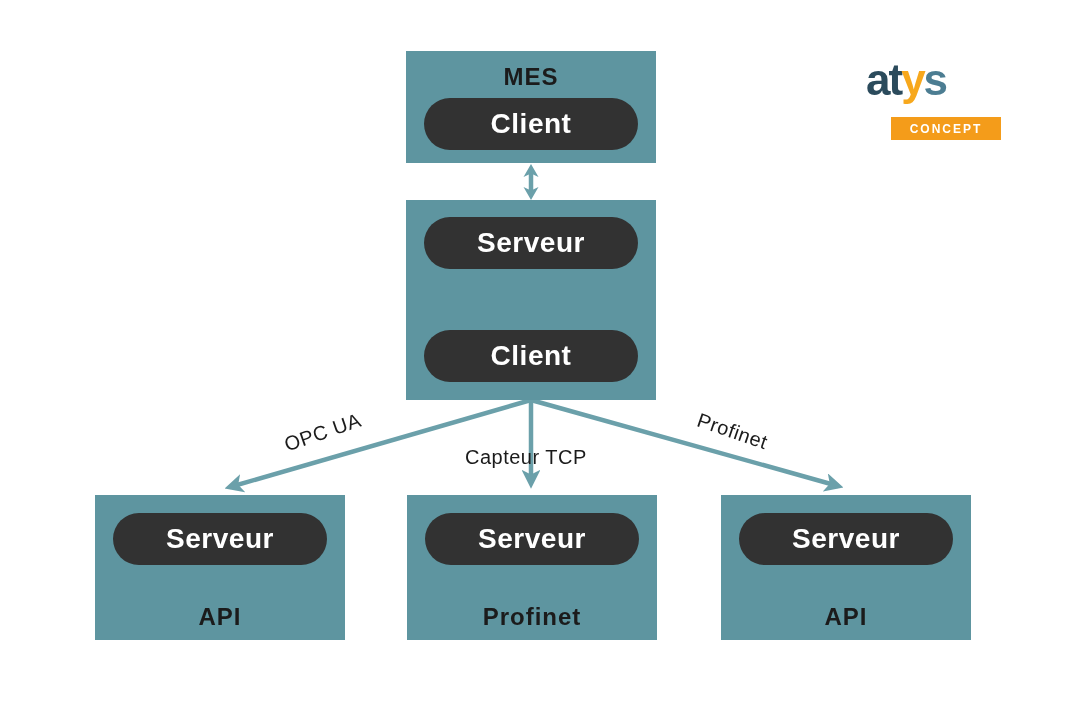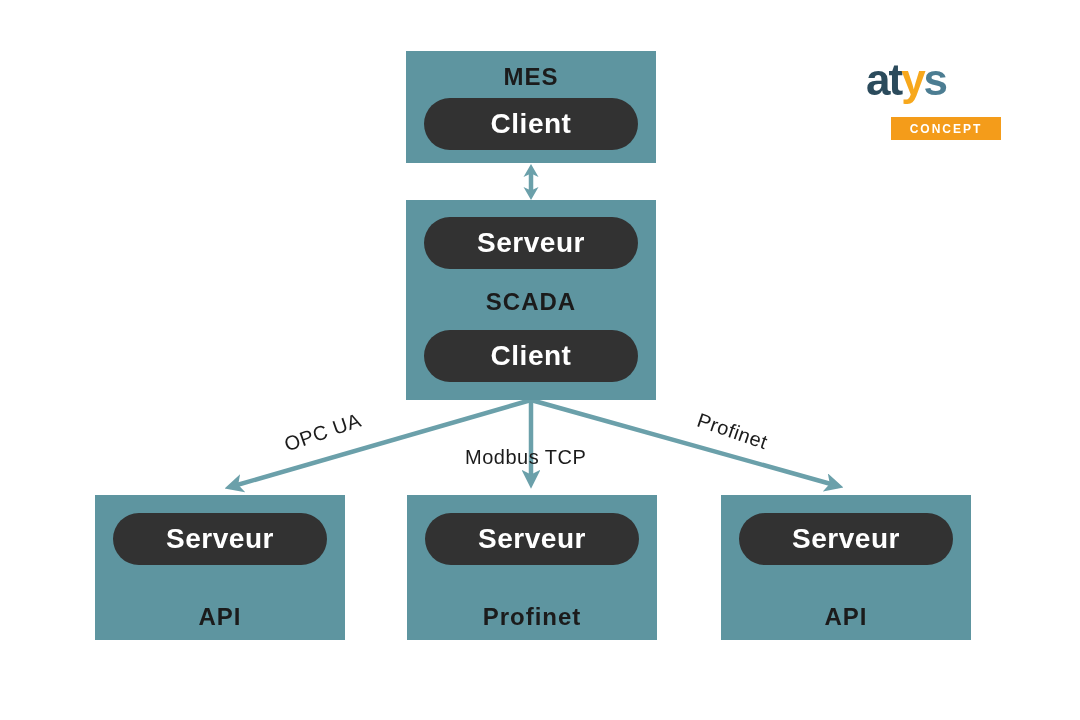--- a/index.html
+++ b/index.html
@@ -151,41 +151,40 @@
     <line class="edge-line" x1="531" y1="400" x2="838" y2="486" marker-end="url(#arrowhead)"></line>
   </svg>
 
   <div class="box box-mes">
     <div class="node-title">MES</div>
     <div class="pill">Client</div>
   </div>
 
   <div class="box box-scada">
     <div class="pill pill-top">Serveur</div>
-    <div class="node-title">SCADA</div>
     <div class="pill pill-bottom">Client</div>
   </div>
 
   <div class="box box-bottom box-api-left">
     <div class="pill">Serveur</div>
     <div class="node-title">API</div>
   </div>
 
   <div class="box box-bottom box-capteur">
     <div class="pill">Serveur</div>
     <div class="node-title">Profinet</div>
   </div>
 
   <div class="box box-bottom box-api-right">
     <div class="pill">Serveur</div>
     <div class="node-title">API</div>
   </div>
 
   <div class="edge-label rot-left label-opc">OPC UA</div>
-  <div class="edge-label label-modbus">Modbus TCP</div>
+  <div class="edge-label label-modbus">Capteur TCP</div>
   <div class="edge-label rot-right label-profi">Profinet</div>
 
   <div class="logo">
     <div class="concept-bar">CONCEPT</div>
     <div class="logo-word"><span class="logo-at">at</span><span class="logo-y">y</span><span class="logo-s">s</span></div>
   </div>
 
 </div>
 
 </body></html>

